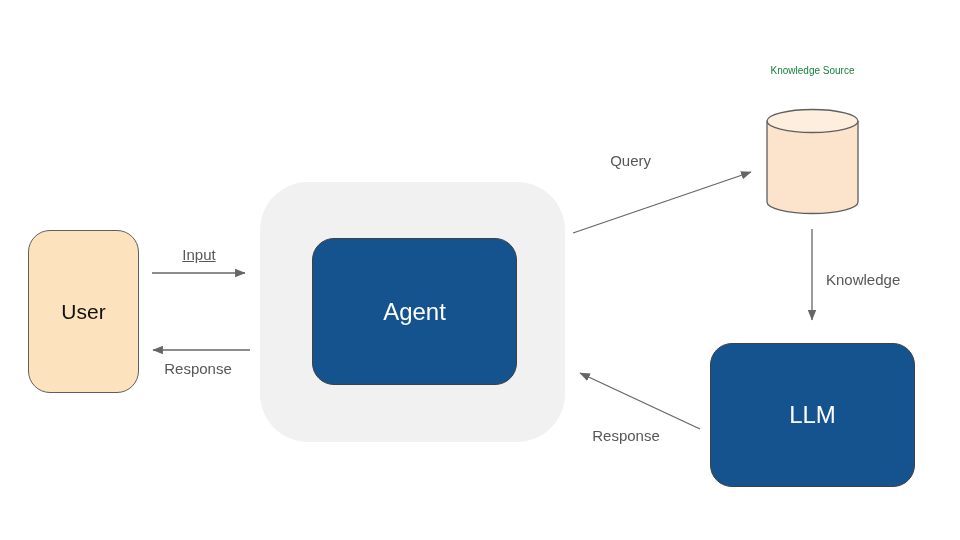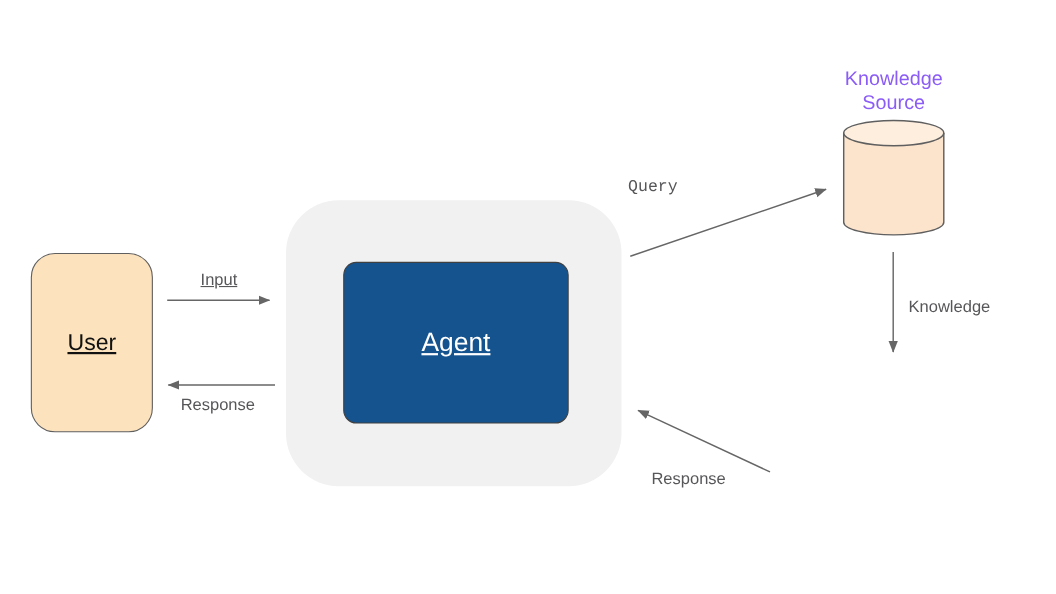--- a/index.html
+++ b/index.html
@@ -3,45 +3,45 @@
 <meta charset="utf-8">
 <style>
   html,body { margin:0; padding:0; background:#ffffff; }
   .canvas {
     position:relative; width:960px; height:540px; background:#ffffff;
     font-family:"Liberation Sans", sans-serif; overflow:hidden;
   }
   .overlay { position:absolute; left:0; top:0; width:960px; height:540px; }
   .node {
     position:absolute; display:flex; align-items:center; justify-content:center;
-    box-sizing:border-box; text-align:left;text-decoration:underline;
+    box-sizing:border-box; text-align:left;
   }
   .group-container {
     position:absolute; background:#f1f1f2; border-radius:48px;
     left:260px; top:182px; width:305px; height:260px;
   }
   .user-box {
     left:28px; top:230px; width:111px; height:163px;
     background:#fde3bd; border:1.5px solid #5f5f5f; border-radius:22px;
     font-size:21px; color:#111111;
   }
   .blue-box {
     background:#15538f; border:1.5px solid #404040; border-radius:22px;
     color:#ffffff; font-size:24px;
   }
-  .agent-box { left:312px; top:238px; width:205px; height:147px;border-radius:12px; }
+  .agent-box { left:312px; top:238px; width:205px; height:147px; }
   .llm-box   { left:710px; top:343px; width:205px; height:144px; }
   .shape-label {
     position:absolute; left:757px; top:60px; width:111px;
-    font-size:18px; line-height:22px; color:#8b5cf6; text-align:center;
+    font-size:10px; line-height:22px; color:#15803d; text-align:center;
   }
   .edge-label { position:absolute; font-size:15px; color:#57575a; white-space:nowrap;text-align:right; }
   .lbl-input            { left:159px; top:246px; width:80px;  text-align:center;text-decoration:underline; }
   .lbl-response-user    { left:148px; top:360px; width:100px; text-align:center; }
-  .lbl-query            { left:571px; top:162px; width:80px;  text-align:left;font-family:Liberation Mono, monospace; }
+  .lbl-query            { left:571px; top:152px; width:80px;  text-align:right; }
   .lbl-knowledge        { left:826px; top:271px; }
   .lbl-response-llm     { left:576px; top:427px; width:100px; text-align:center; }
 </style>
 </head>
 <body>
 
 <div class="canvas">
 
   <div class="group-container"></div>
 
@@ -65,20 +65,23 @@
   </svg>
 
   <div class="node user-box">
     <span>User</span>
   </div>
 
   <div class="node blue-box agent-box">
     <span>Agent</span>
   </div>
 
+  <div class="node blue-box llm-box">
+    <span>LLM</span>
+  </div>
 
   <div class="shape-label">Knowledge Source</div>
 
   <div class="edge-label lbl-input">Input</div>
   <div class="edge-label lbl-response-user">Response</div>
   <div class="edge-label lbl-query">Query</div>
   <div class="edge-label lbl-knowledge">Knowledge</div>
   <div class="edge-label lbl-response-llm">Response</div>
 
 </div>

